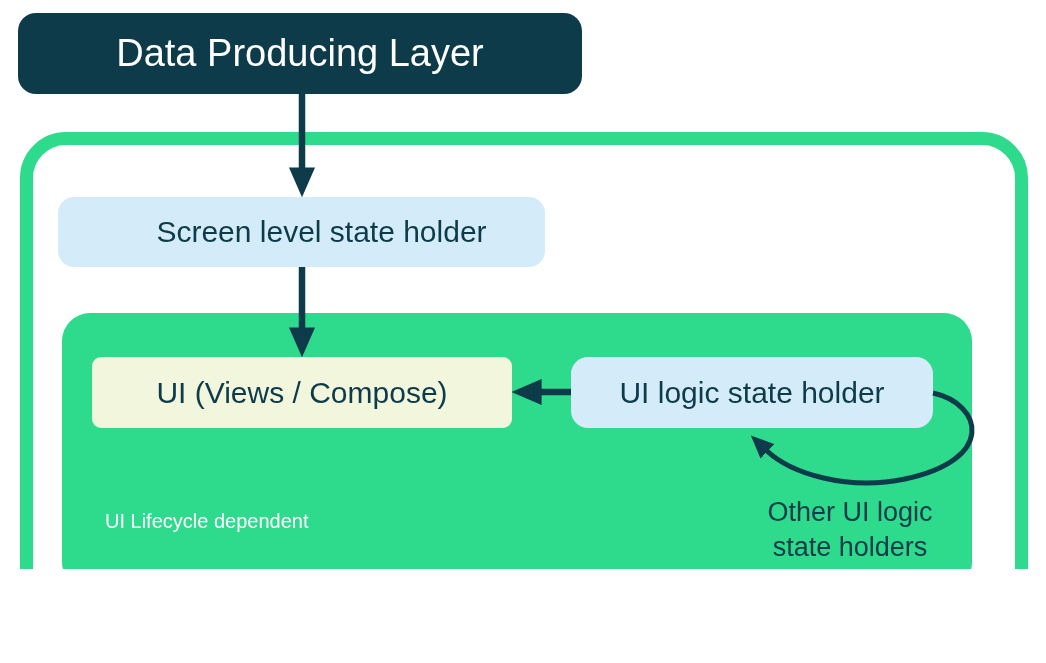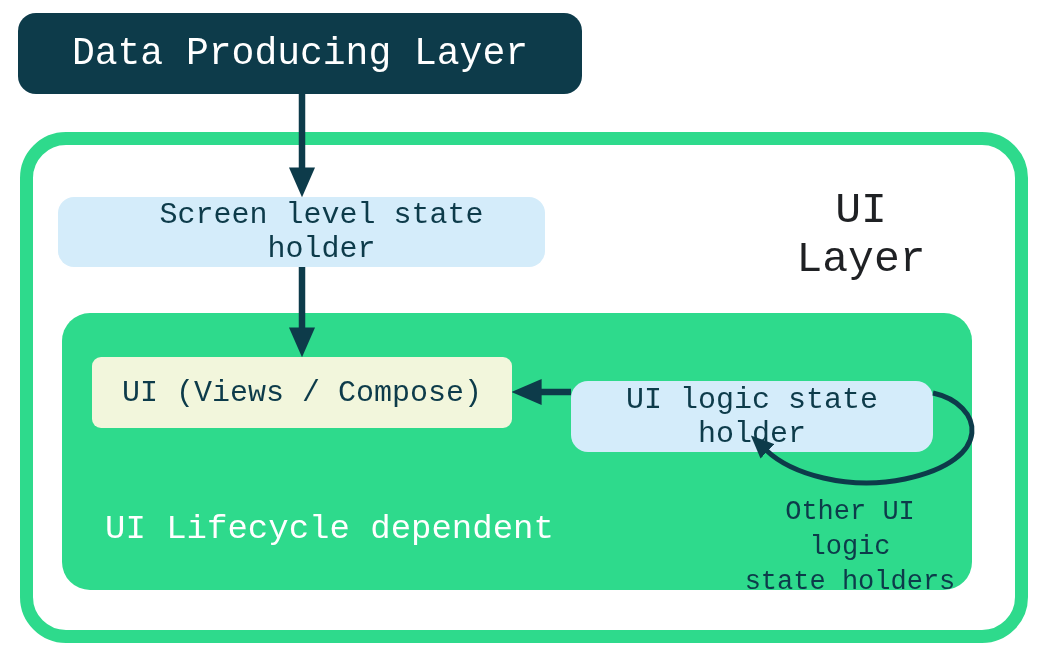--- a/index.html
+++ b/index.html
@@ -11,24 +11,23 @@
     --white:#ffffff;
   }
   *{margin:0;padding:0;box-sizing:border-box;}
   body{
     background:var(--white);
     font-family:"Liberation Sans", sans-serif;
   }
   .canvas{
     position:relative;
     width:1046px;
-    height:663px;
+    height:569px;
     background:var(--white);
     overflow:hidden;
-    font-family:Liberation Mono, monospace;
   }
   .box{
     position:absolute;
     display:flex;
     align-items:center;
     justify-content:center;
     text-align:center;
   }
   .dark-box{
     left:18px; top:13px; width:564px; height:81px;
@@ -78,27 +77,26 @@
     font-size:30px;
     z-index:3;
   }
   .logic-box{
     left:571px; top:357px; width:362px; height:71px;
     background:var(--light-blue);
     border-radius:17px;
     color:var(--dark-teal);
     font-size:30px;
     z-index:3;
-    margin-top:24px;
   }
   .lifecycle-caption{
     position:absolute;
     left:105px; top:510px;
     color:var(--white);
-    font-size:34px;
+    font-size:20px;
     z-index:3;
   }
   .other-note{
     position:absolute;
     left:738px; top:495px; width:224px;
     text-align:center;
     color:var(--dark-teal);
     font-size:27px;
     line-height:35px;
     z-index:3;
@@ -125,21 +123,20 @@
 <body>
 
 <div class="canvas">
 
   <div class="box dark-box">
     <span>Data Producing Layer</span>
   </div>
 
   <div class="outer-container"></div>
 
-  <div class="ui-layer-title">UI Layer</div>
 
   <div class="box screen-box">
     <span>Screen level state holder</span>
   </div>
 
   <div class="inner-green"></div>
 
   <div class="lifecycle-caption">UI Lifecycle dependent</div>
 
   <div class="box cream-box">

